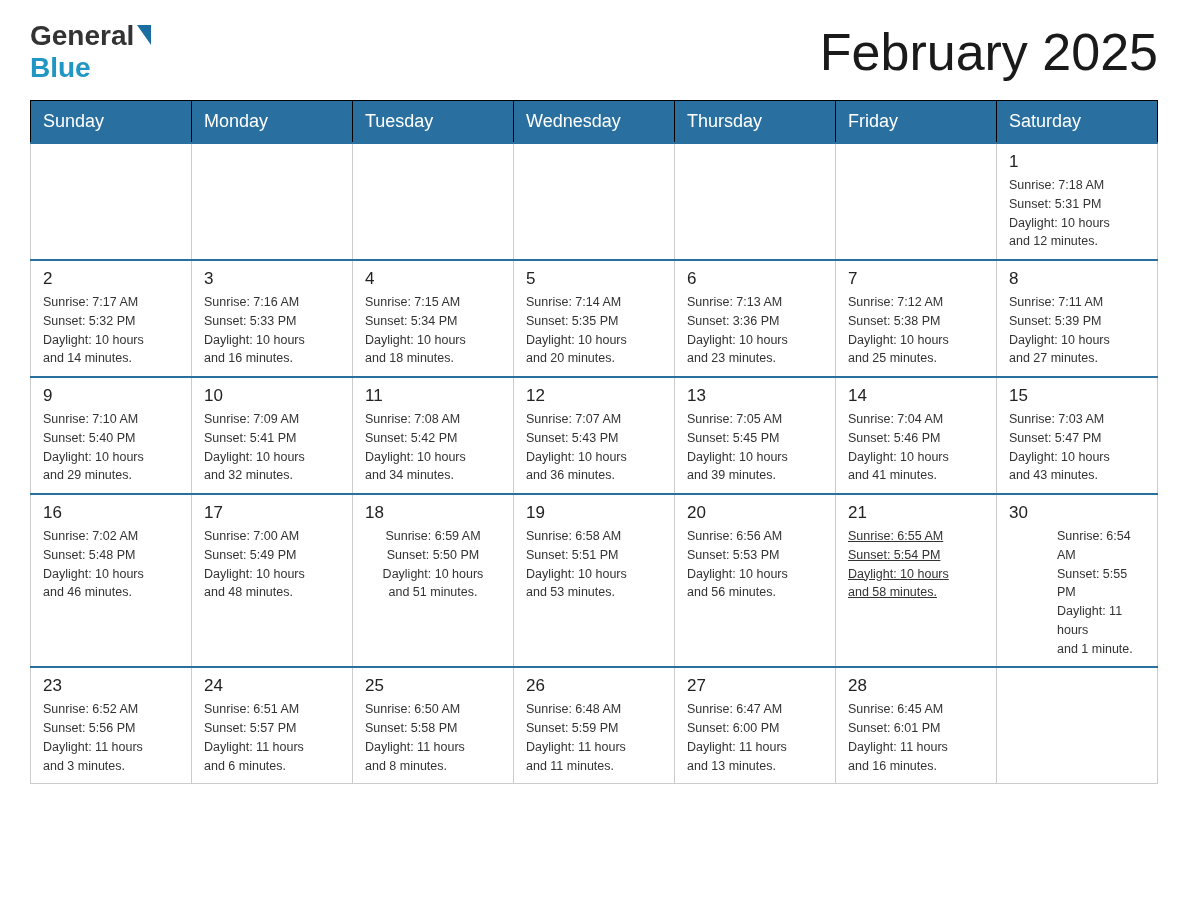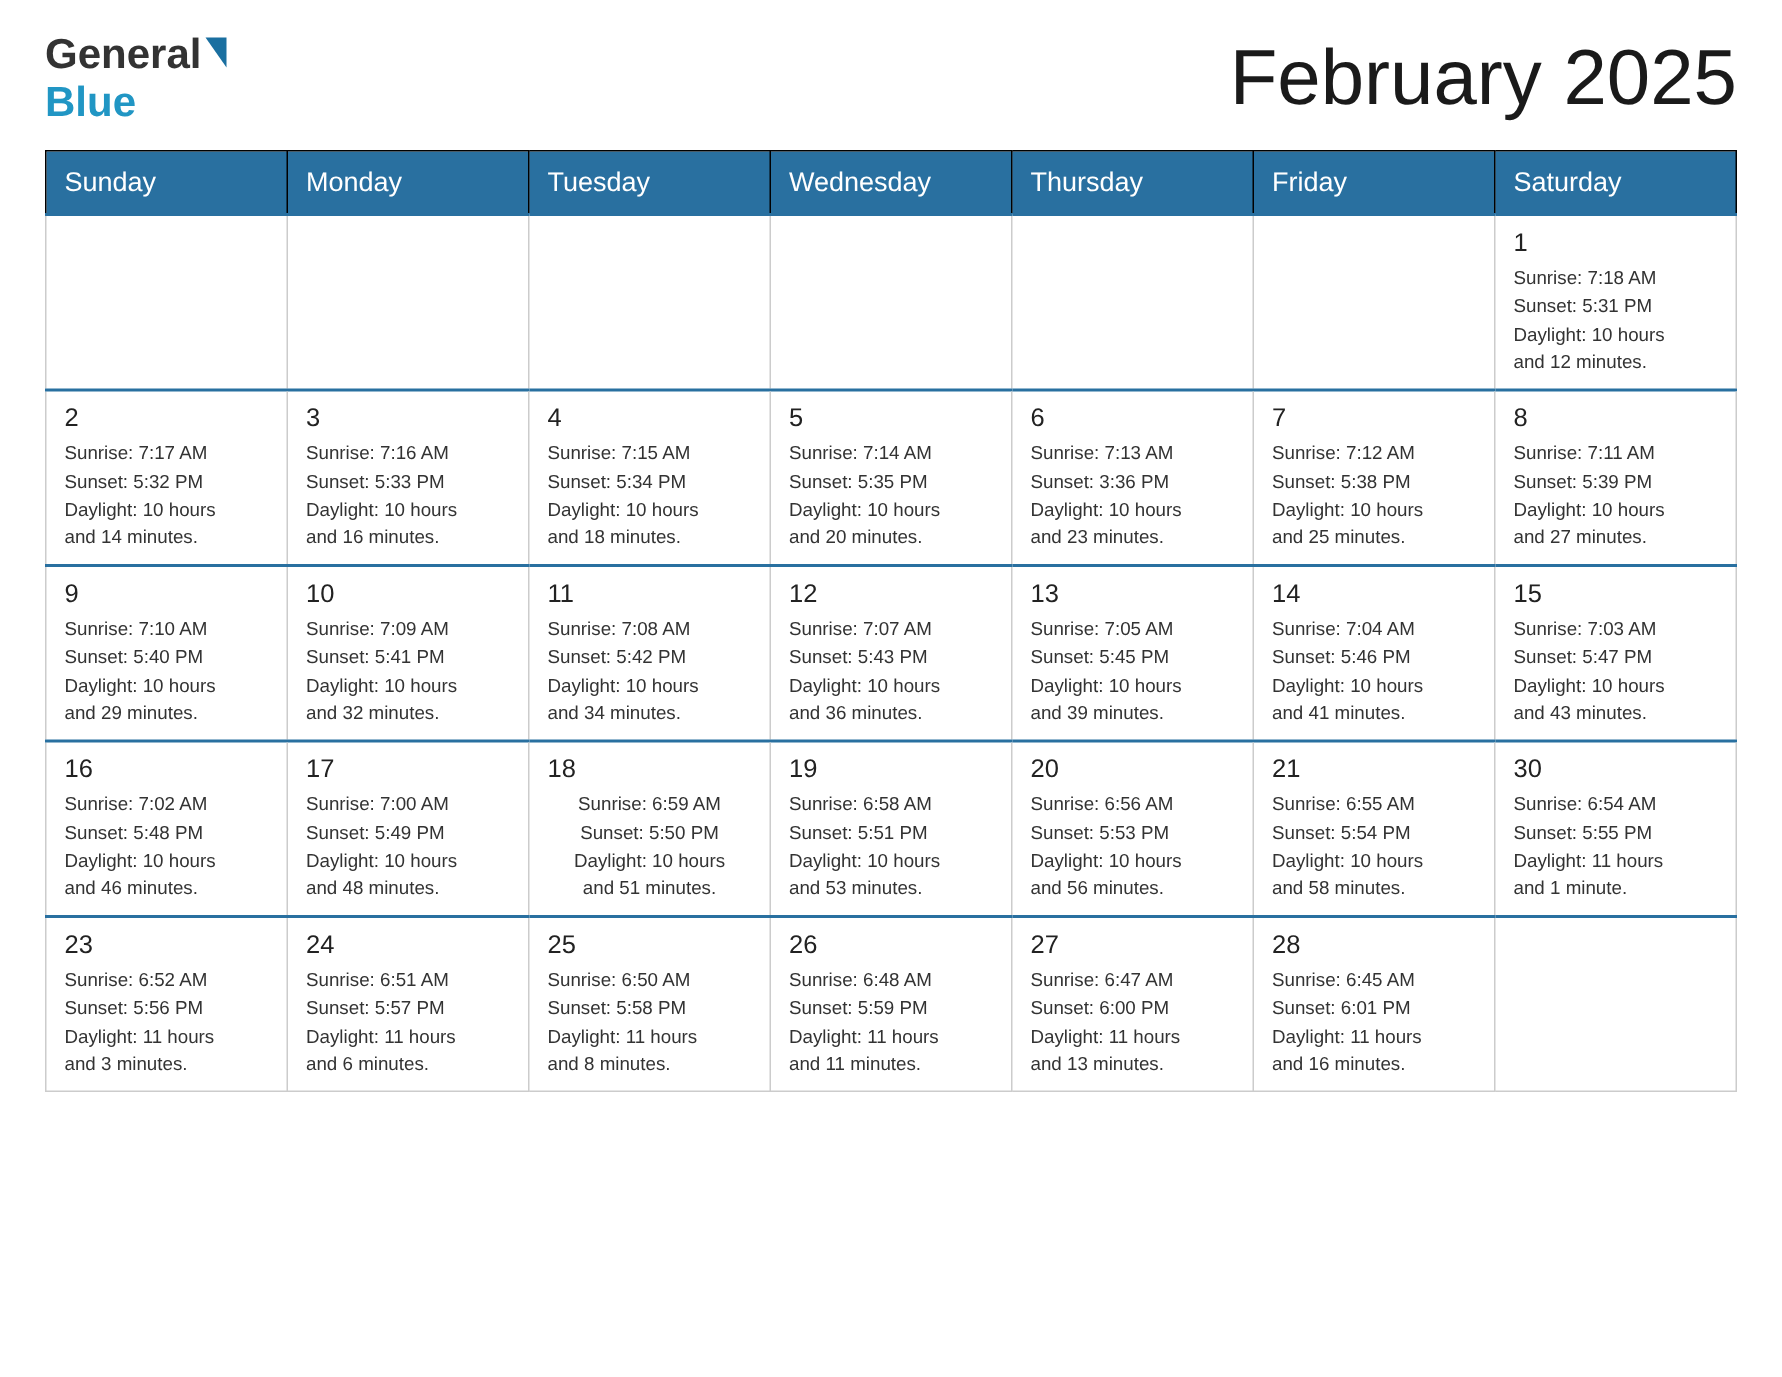--- a/index.html
+++ b/index.html
@@ -276,28 +276,28 @@
         </td>
         <td>
           <span class="day-number">20</span>
           <div class="day-info" style="white-space: pre-line;">Sunrise: 6:56 AM
 Sunset: 5:53 PM
 Daylight: 10 hours
 and 56 minutes.</div>
         </td>
         <td>
           <span class="day-number">21</span>
-          <div class="day-info" style="white-space: pre-line;">Sunrise: 6:55 AM
+          <div class="day-info" style="white-space: pre-line; text-decoration: underline;">Sunrise: 6:55 AM
 Sunset: 5:54 PM
 Daylight: 10 hours
 and 58 minutes.</div>
         </td>
         <td>
           <span class="day-number">30</span>
-          <div class="day-info" style="white-space: pre-line;">Sunrise: 6:54 AM
+          <div class="day-info" style="white-space: pre-line; margin-left: 48px;">Sunrise: 6:54 AM
 Sunset: 5:55 PM
 Daylight: 11 hours
 and 1 minute.</div>
         </td>
       </tr>
       <tr class="week-row">
         <td>
           <span class="day-number">23</span>
           <div class="day-info" style="white-space: pre-line;">Sunrise: 6:52 AM
 Sunset: 5:56 PM

